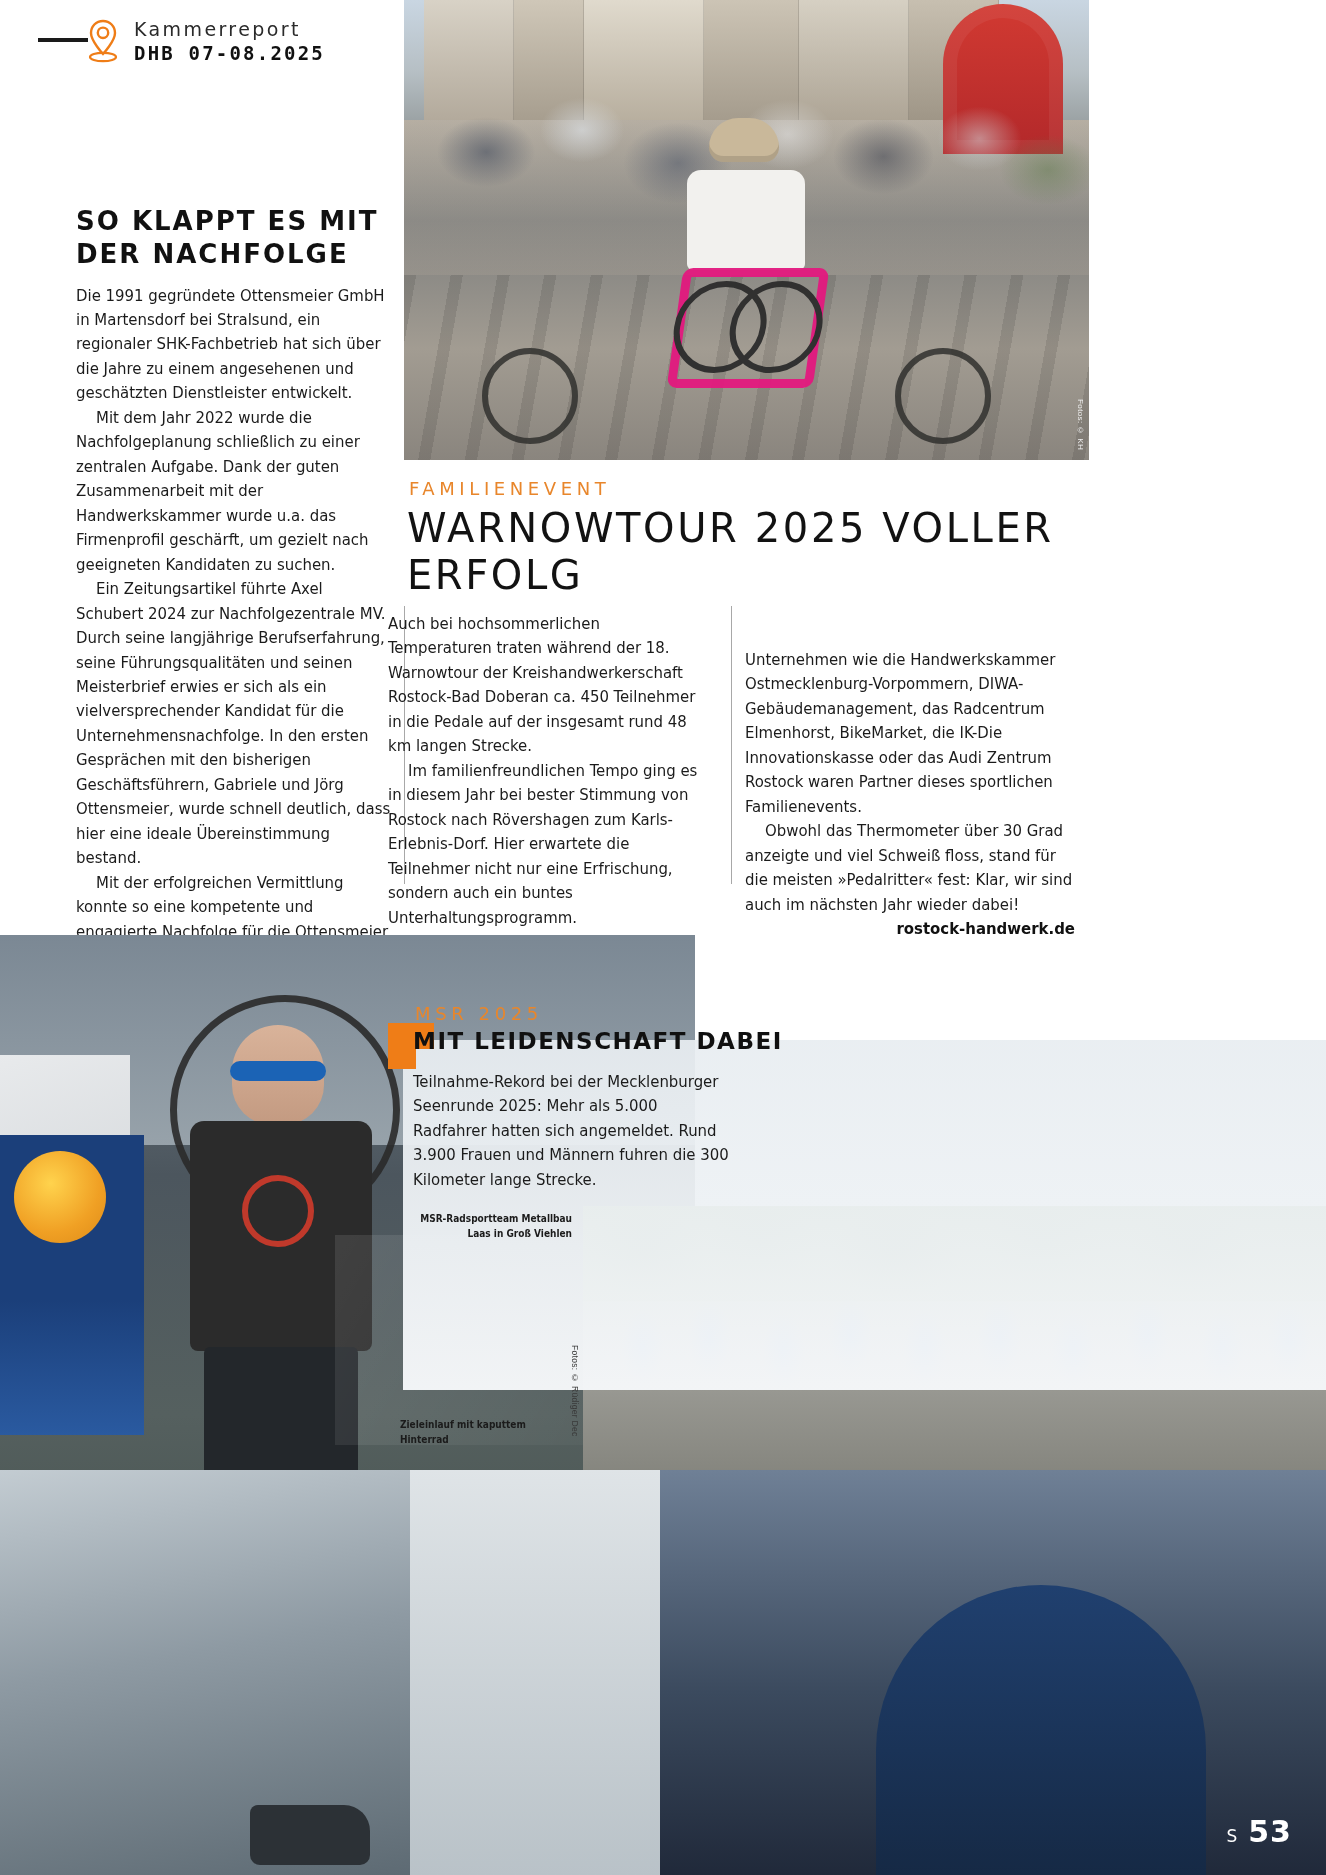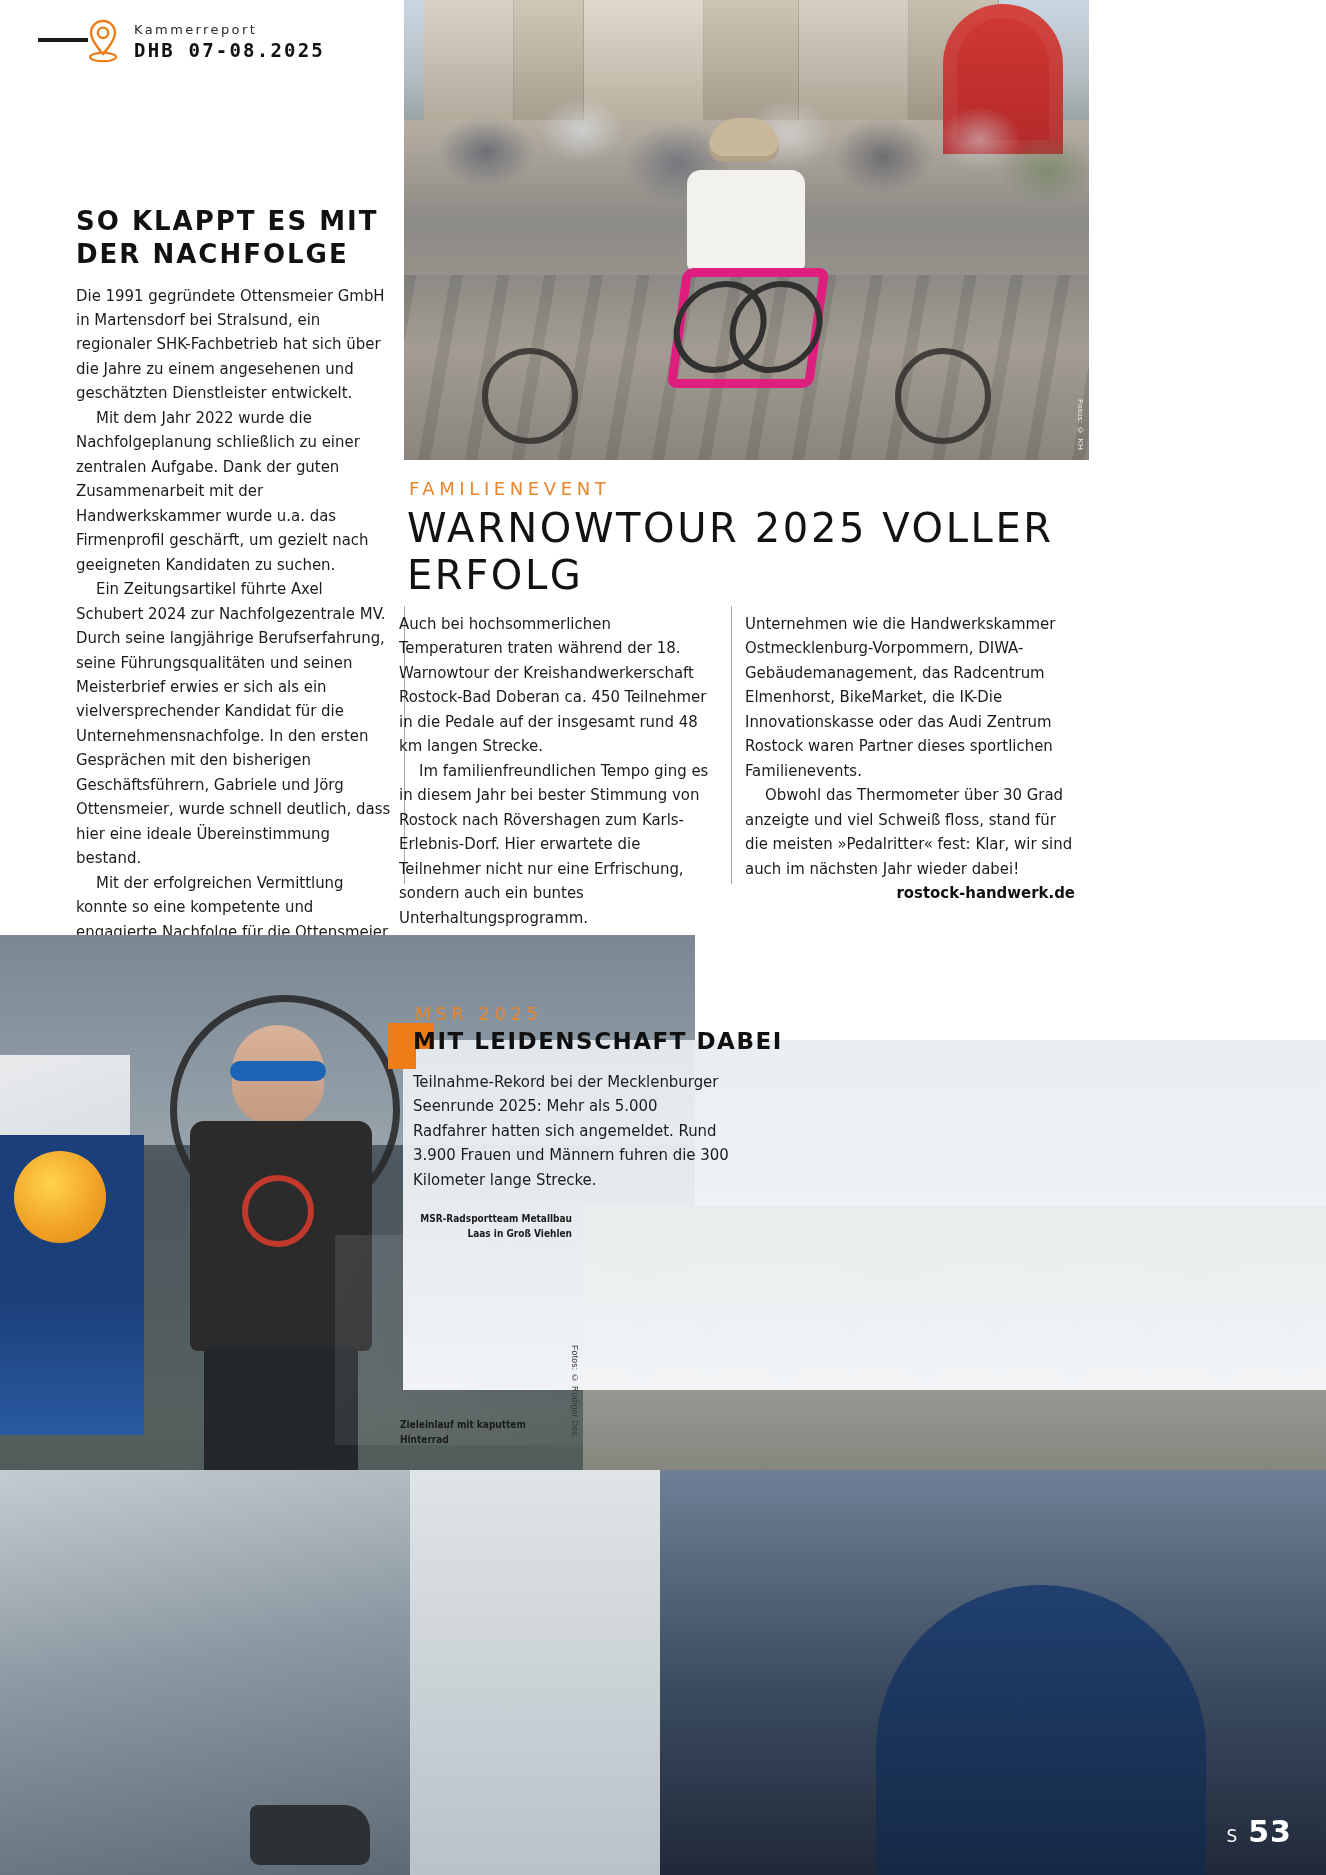--- a/index.html
+++ b/index.html
@@ -29,21 +29,21 @@
   .kr-flag {
     position: absolute;
     left: 86px; top: 18px;
     display: flex;
     align-items: center;
     gap: 14px;
   }
   .kr-pin { width: 34px; height: 46px; flex: none; }
   .kr-words { display: flex; flex-direction: column; gap: 2px; }
   .kr-title {
-    font-size: 13px;
+    font-size: 19px;
     letter-spacing: 2.4px;
     color: #2a2a2a;
     font-weight: 400;
     font-family: "DejaVu Sans", sans-serif;
   }
   .kr-issue {
     font-size: 19px;
     letter-spacing: 2.2px;
     color: #111;
     font-weight: 700;
@@ -203,26 +203,26 @@
     font-weight: 400;
     font-size: 40px;
     line-height: 1.18;
     letter-spacing: 2.6px;
     color: #121212;
     text-transform: uppercase;
   }
 
   .wt-col-a {
     position: absolute;
-    left: 399px; top: 612px;
+    left: 388px; top: 612px;
     width: 312px;
   }
   .wt-col-b {
     position: absolute;
-    left: 745px; top: 612px;
+    left: 745px; top: 648px;
     width: 330px;
   }
 
   
   .lower-band {
     position: absolute;
     left: 0; top: 935px;
     width: 1326px; height: 940px;
     background: #ffffff;
     overflow: hidden;

